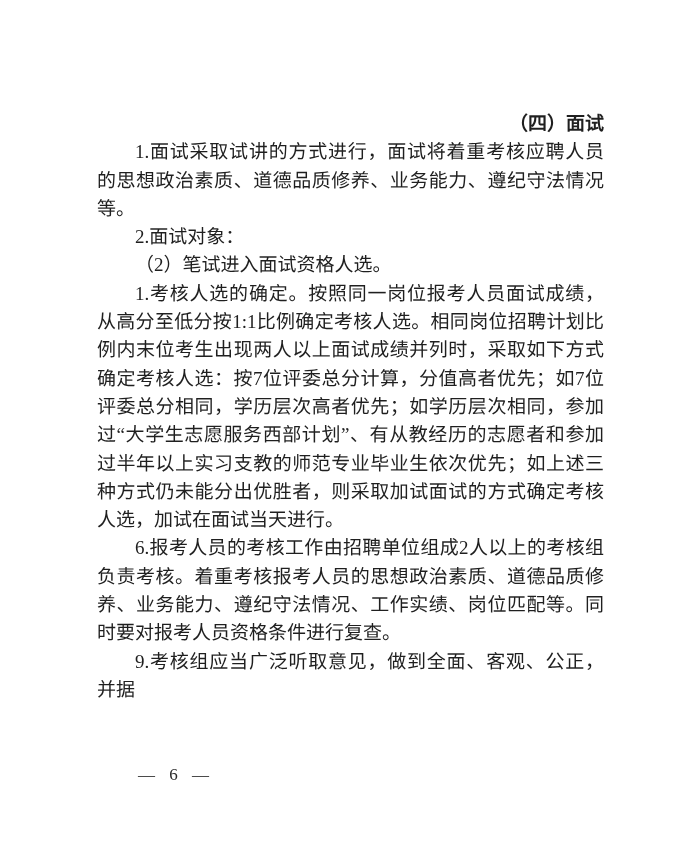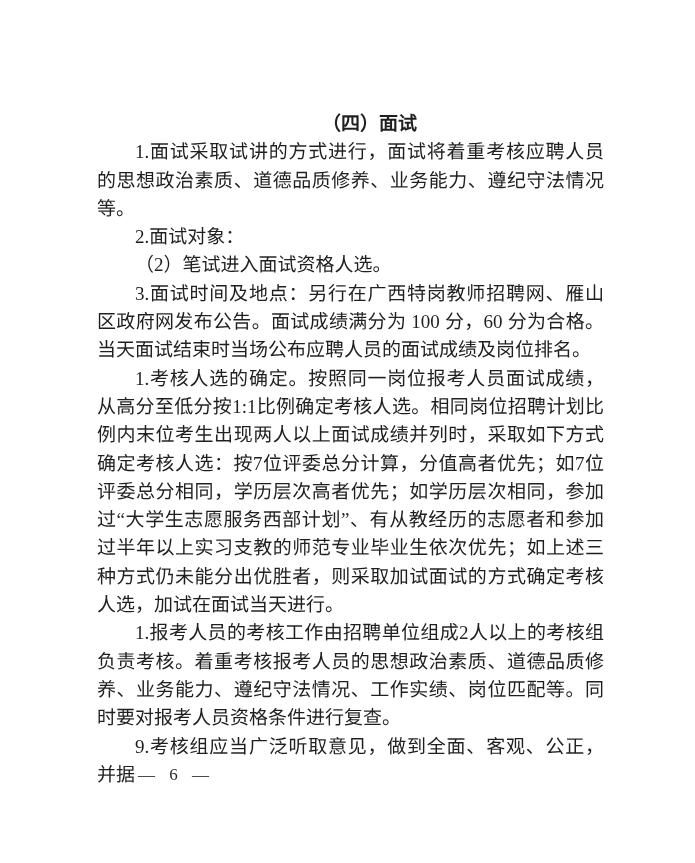--- a/index.html
+++ b/index.html
@@ -28,39 +28,38 @@
     text-align: justify;
   }
   .content p {
     margin: 0;
     padding: 0;
     text-indent: 2em;
     word-break: break-all;
   }
   .content p.heading {
     font-weight: bold;
-    text-align: center;
+    text-align: right;
   }
   .footer {
     position: absolute;
     left: 138px;
     top: 765px;
     font-size: 17px;
     word-spacing: 10px;
     color: #2a2a2a;
   }
 </style>
 </head>
 <body>
 
 <div class="page">
   <div class="content">
     <p class="heading">（四）面试</p>
     <p>1.面试采取试讲的方式进行，面试将着重考核应聘人员的思想政治素质、道德品质修养、业务能力、遵纪守法情况等。</p>
     <p>2.面试对象：</p>
     <p>（2）笔试进入面试资格人选。</p>
-    <p>3.面试时间及地点：另行在广西特岗教师招聘网、雁山区政府网发布公告。面试成绩满分为 100 分，60 分为合格。当天面试结束时当场公布应聘人员的面试成绩及岗位排名。</p>
     <p>1.考核人选的确定。按照同一岗位报考人员面试成绩，从高分至低分按1:1比例确定考核人选。相同岗位招聘计划比例内末位考生出现两人以上面试成绩并列时，采取如下方式确定考核人选：按7位评委总分计算，分值高者优先；如7位评委总分相同，学历层次高者优先；如学历层次相同，参加过“大学生志愿服务西部计划”、有从教经历的志愿者和参加过半年以上实习支教的师范专业毕业生依次优先；如上述三种方式仍未能分出优胜者，则采取加试面试的方式确定考核人选，加试在面试当天进行。</p>
-    <p>1.报考人员的考核工作由招聘单位组成2人以上的考核组负责考核。着重考核报考人员的思想政治素质、道德品质修养、业务能力、遵纪守法情况、工作实绩、岗位匹配等。同时要对报考人员资格条件进行复查。</p>
+    <p>6.报考人员的考核工作由招聘单位组成2人以上的考核组负责考核。着重考核报考人员的思想政治素质、道德品质修养、业务能力、遵纪守法情况、工作实绩、岗位匹配等。同时要对报考人员资格条件进行复查。</p>
     <p>9.考核组应当广泛听取意见，做到全面、客观、公正，并据</p>
   </div>
   <div class="footer">— 6 —</div>
 </div>
 
 </body></html>

